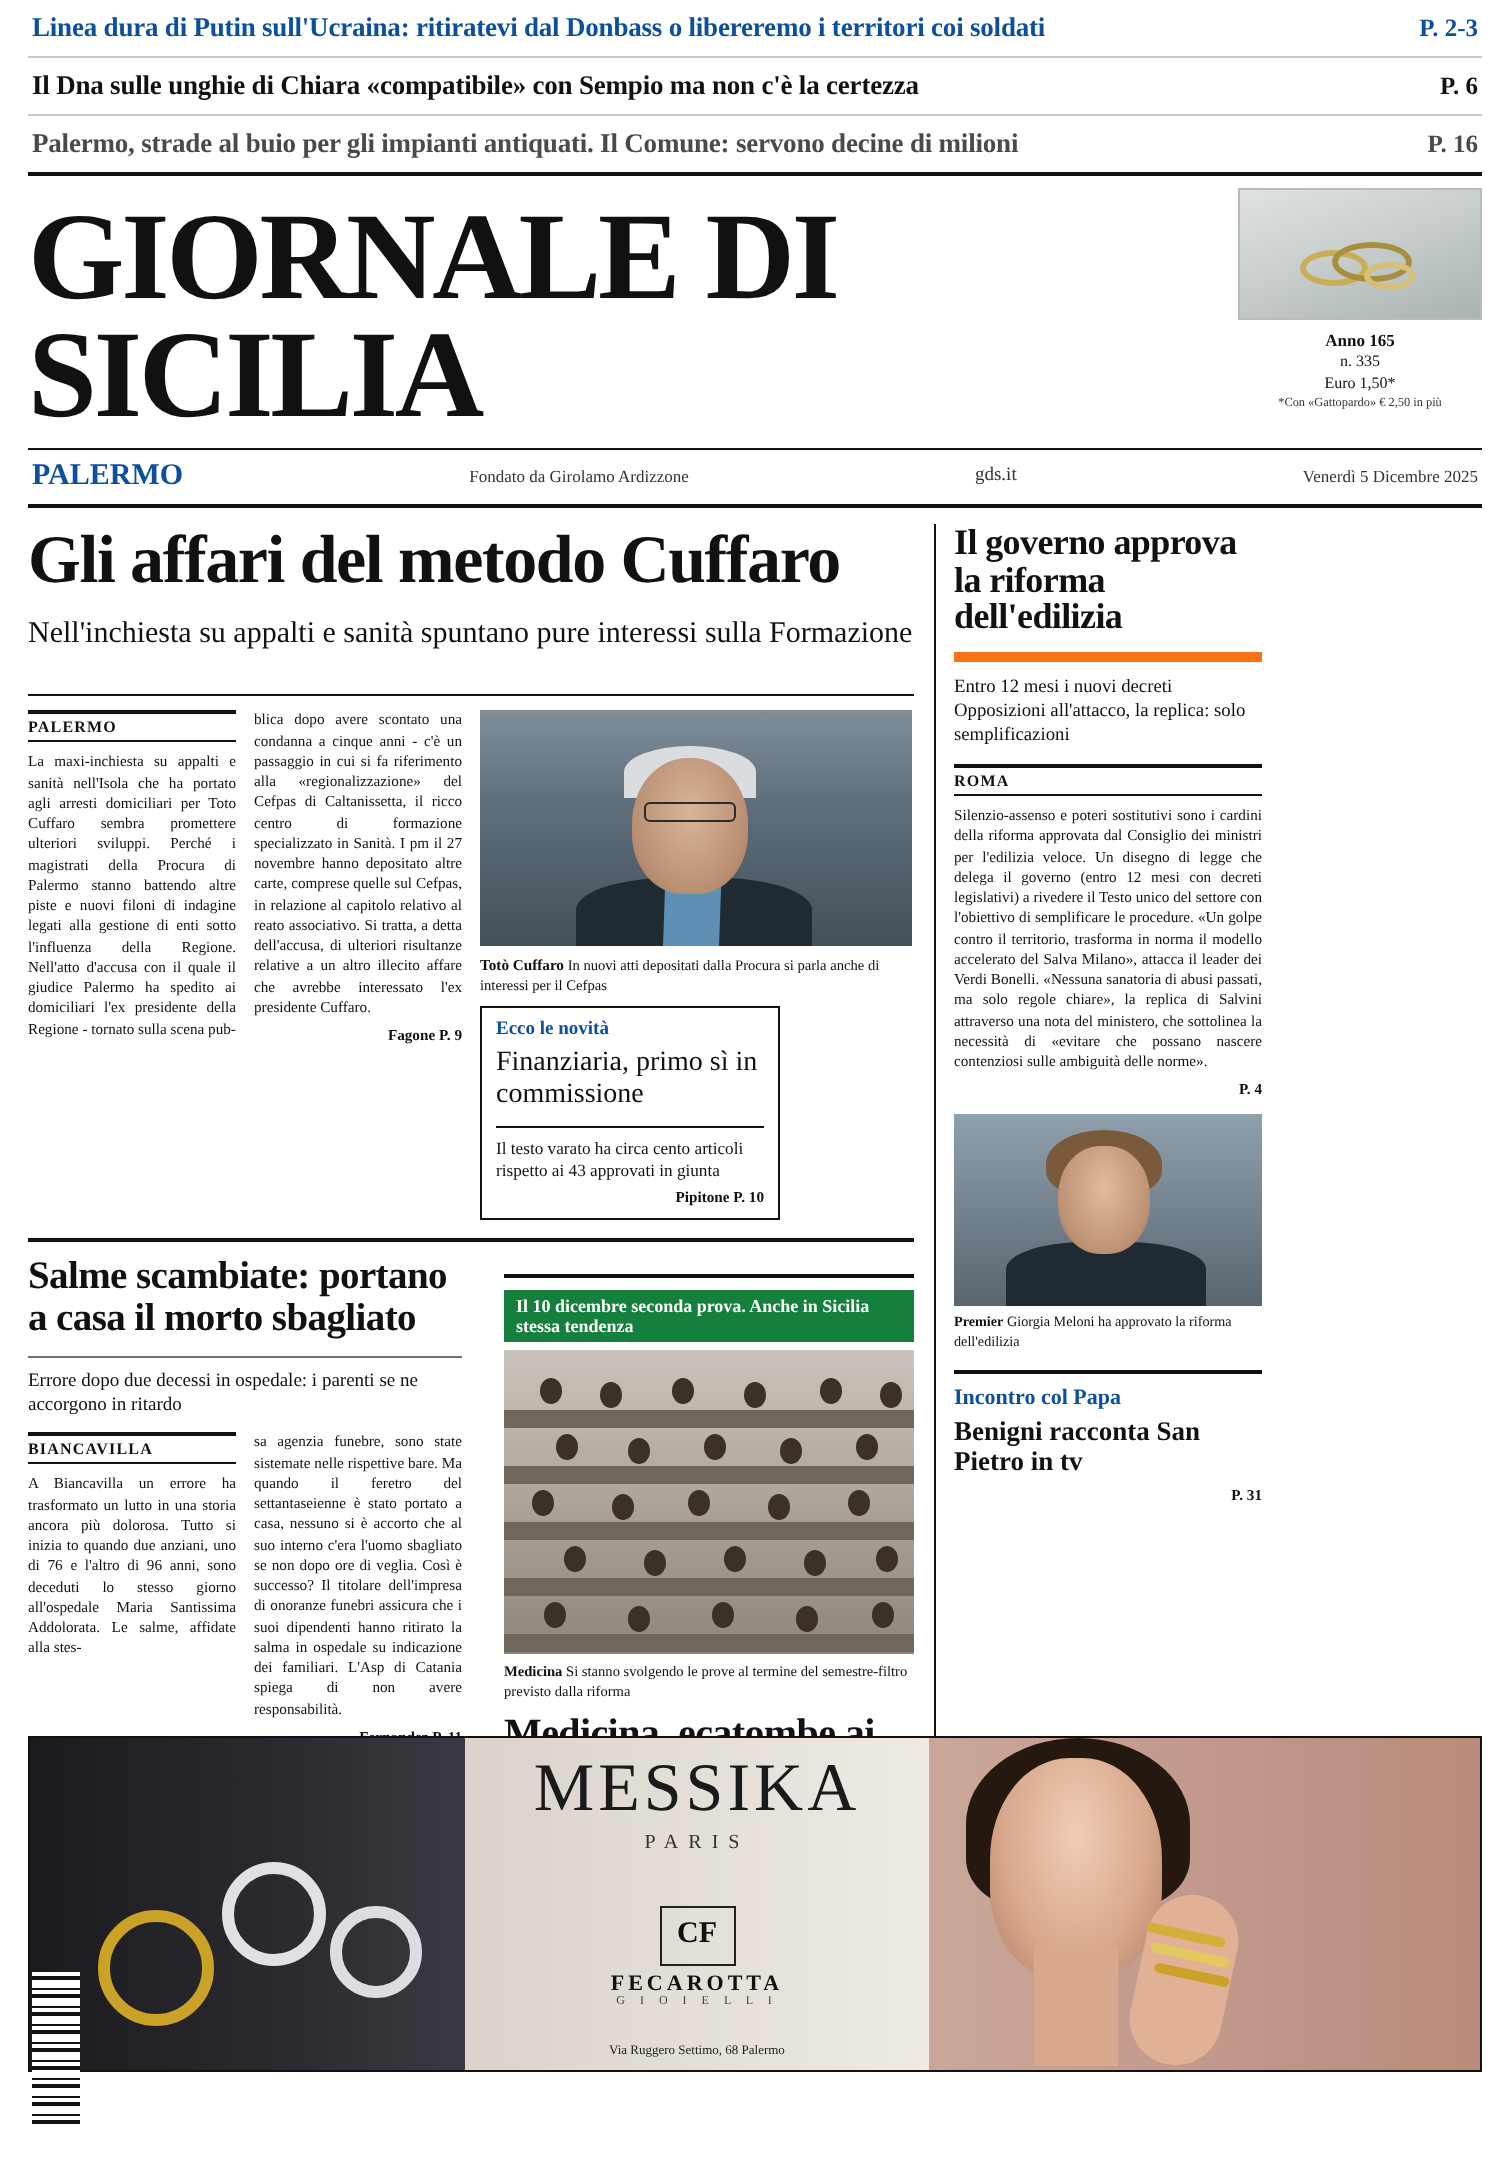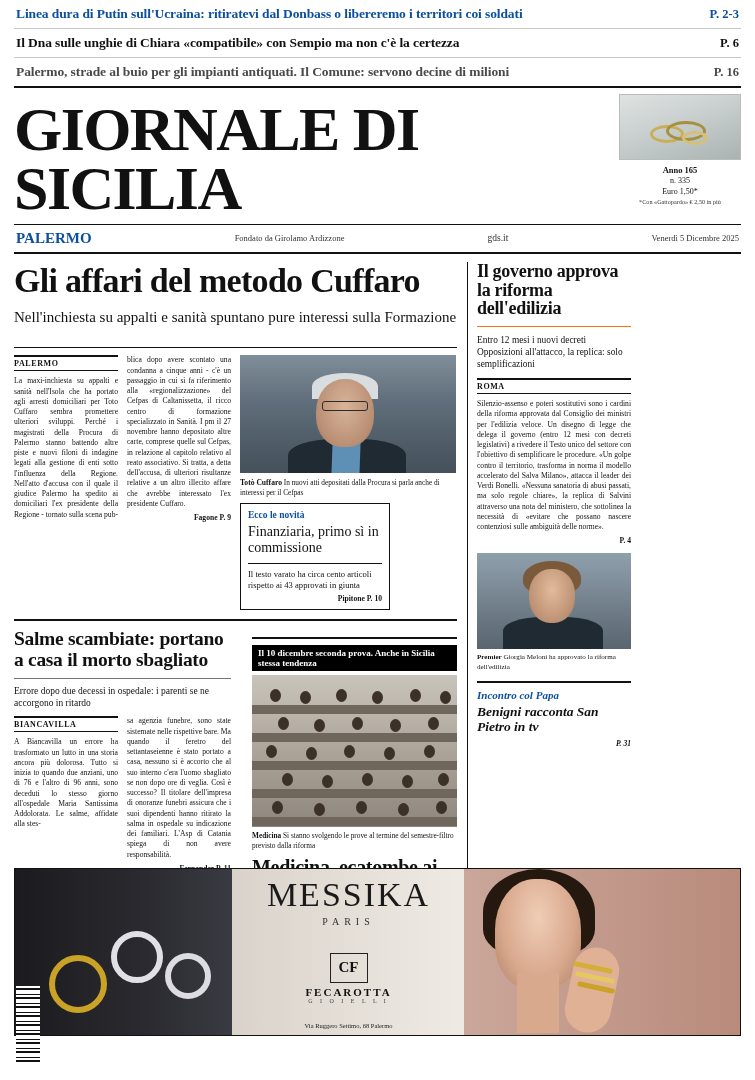--- a/index.html
+++ b/index.html
@@ -150,62 +150,62 @@
   .iv-photo .f {
     position:absolute; left:34px; top:14px; width:40px; height:46px;
     background: radial-gradient(ellipse at 50% 40%, #d9b095 0%, #b58a6d 70%, #8b6750 100%);
     border-radius:46%;
   }
   .iv-photo .b2 { position:absolute; left:14px; top:56px; width:78px; height:26px; background:#2d3942; border-radius:40% 40% 0 0;}
 
   
   .med-wrap { border-top:2px solid #111; margin-top:8px; padding-top:6px; }
   .med-strip {
-    background:#000000; color:#fff; font-size:9px; font-weight:bold;
+    background:#15803d; color:#fff; font-size:9px; font-weight:bold;
     padding:3px 6px;
   }
   .med-photo {
     width: 100%; height: 152px; margin-top: 4px;
     background: linear-gradient(180deg,#c9c4bb 0%, #a9a196 55%, #8d867c 100%);
     position:relative; overflow:hidden;
   }
   .med-photo .deskrow { position:absolute; left:0; width:100%; height:9px; background:#6f675c; }
   .med-photo .head {
     position:absolute; width:11px; height:13px; border-radius:50%;
     background:#3b3129;
   }
   .med-cap { font-size: 7.3px; line-height:1.3; margin-top:4px; }
   .med-h { font-size: 20px; font-weight: bold; line-height:1.08; margin-top:7px; letter-spacing:-0.3px;}
   .med-sub { font-size: 9.4px; margin-top:7px; padding-top:6px; border-top:1px solid #111; display:flex; justify-content:space-between; align-items:baseline;}
   .med-sub .pg { font-weight:bold; font-size:8px; }
 
   
   .r-head { font-size: 18px; font-weight:bold; line-height:1.04; letter-spacing:-0.3px;}
-  .r-sub { font-size: 9.4px; line-height:1.28; margin-top:8px; padding-top:7px; border-top:1px solid #f97316; }
+  .r-sub { font-size: 9.4px; line-height:1.28; margin-top:8px; padding-top:7px; border-top:5px solid #f97316; }
   .r-kicker {
     font-size: 8px; font-weight:bold; letter-spacing:0.6px;
     border-top:2px solid #111; border-bottom:1px solid #111;
     padding: 2px 0; margin: 8px 0 5px 0; display:block;
   }
   .r-body { font-size: 7.6px; line-height:1.35; text-align:justify; }
   .r-credit { font-size:7.6px; font-weight:bold; text-align:right; margin-top:4px;}
   .r-photo {
     width: 100%; height: 96px; margin-top: 8px;
     background: linear-gradient(180deg,#8fa0ad 0%,#59656f 100%);
     position:relative; overflow:hidden;
   }
   .r-photo .f {
     position:absolute; left:52px; top:16px; width:46px; height:54px;
     background: radial-gradient(ellipse at 50% 38%, #e3bb9d 0%, #bd9174 70%, #8f6a51 100%);
     border-radius:46%;
   }
   .r-photo .hair { position:absolute; left:46px; top:8px; width:58px; height:34px; background:#7a5a3a; border-radius:50% 50% 40% 40%; }
   .r-photo .b2 { position:absolute; left:26px; top:64px; width:100px; height:34px; background:#1f2a33; border-radius:40% 40% 0 0;}
   .r-cap { font-size:7.1px; line-height:1.3; margin-top:4px; }
-  .papa { border-top:2px solid #111; margin-top:9px; padding-top:6px;font-style:italic; }
+  .papa { border-top:2px solid #111; margin-top:9px; padding-top:6px; }
   .papa .lbl { color:#0b4f9e; font-weight:bold; font-size:11px; }
   .papa .h { font-size:13.5px; font-weight:bold; line-height:1.1; margin-top:4px; }
   .papa .pg { font-size:7.6px; font-weight:bold; text-align:right; margin-top:5px; }
 
   
   .ad {
     position:absolute; left:14px; right:14px; bottom: 44px; height: 168px;
     border: 1px solid #111;
     background: linear-gradient(90deg, #1b1b1f 0%, #2a2a30 18%, #3a3a42 30%, #d9d3cb 30%, #efeae3 62%, #caa79a 62%, #b98b7c 100%);
     display:flex; overflow:hidden;

